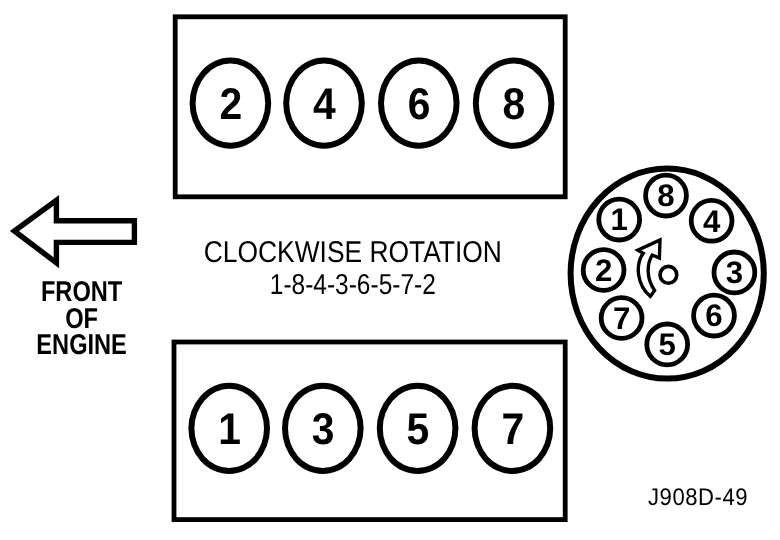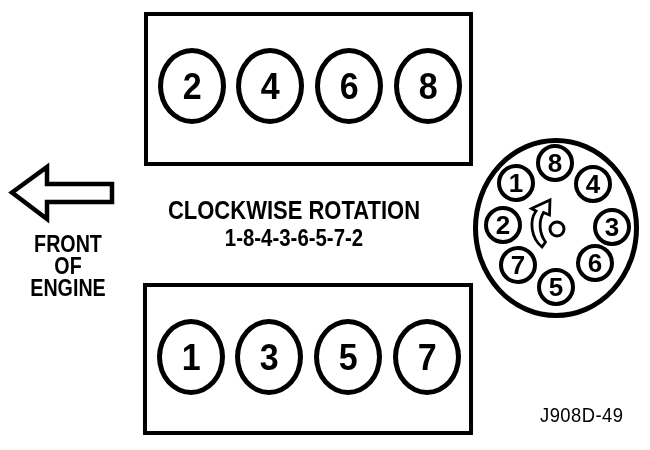--- a/index.html
+++ b/index.html
@@ -62,21 +62,21 @@
     letter-spacing: 0px;
   }
 
   
   .rotation-block {
     position: absolute;
     left: 144px;
     top: 197px;
     width: 300px;
     text-align: center;
-    font-weight: bold;
+    font-weight: normal;
   }
   .rotation-title {
     font-size: 25px;
     line-height: 26px;
     transform: scaleX(0.88);
   }
   .rotation-order {
     font-size: 24px;
     line-height: 26px;
     margin-top: 2px;

